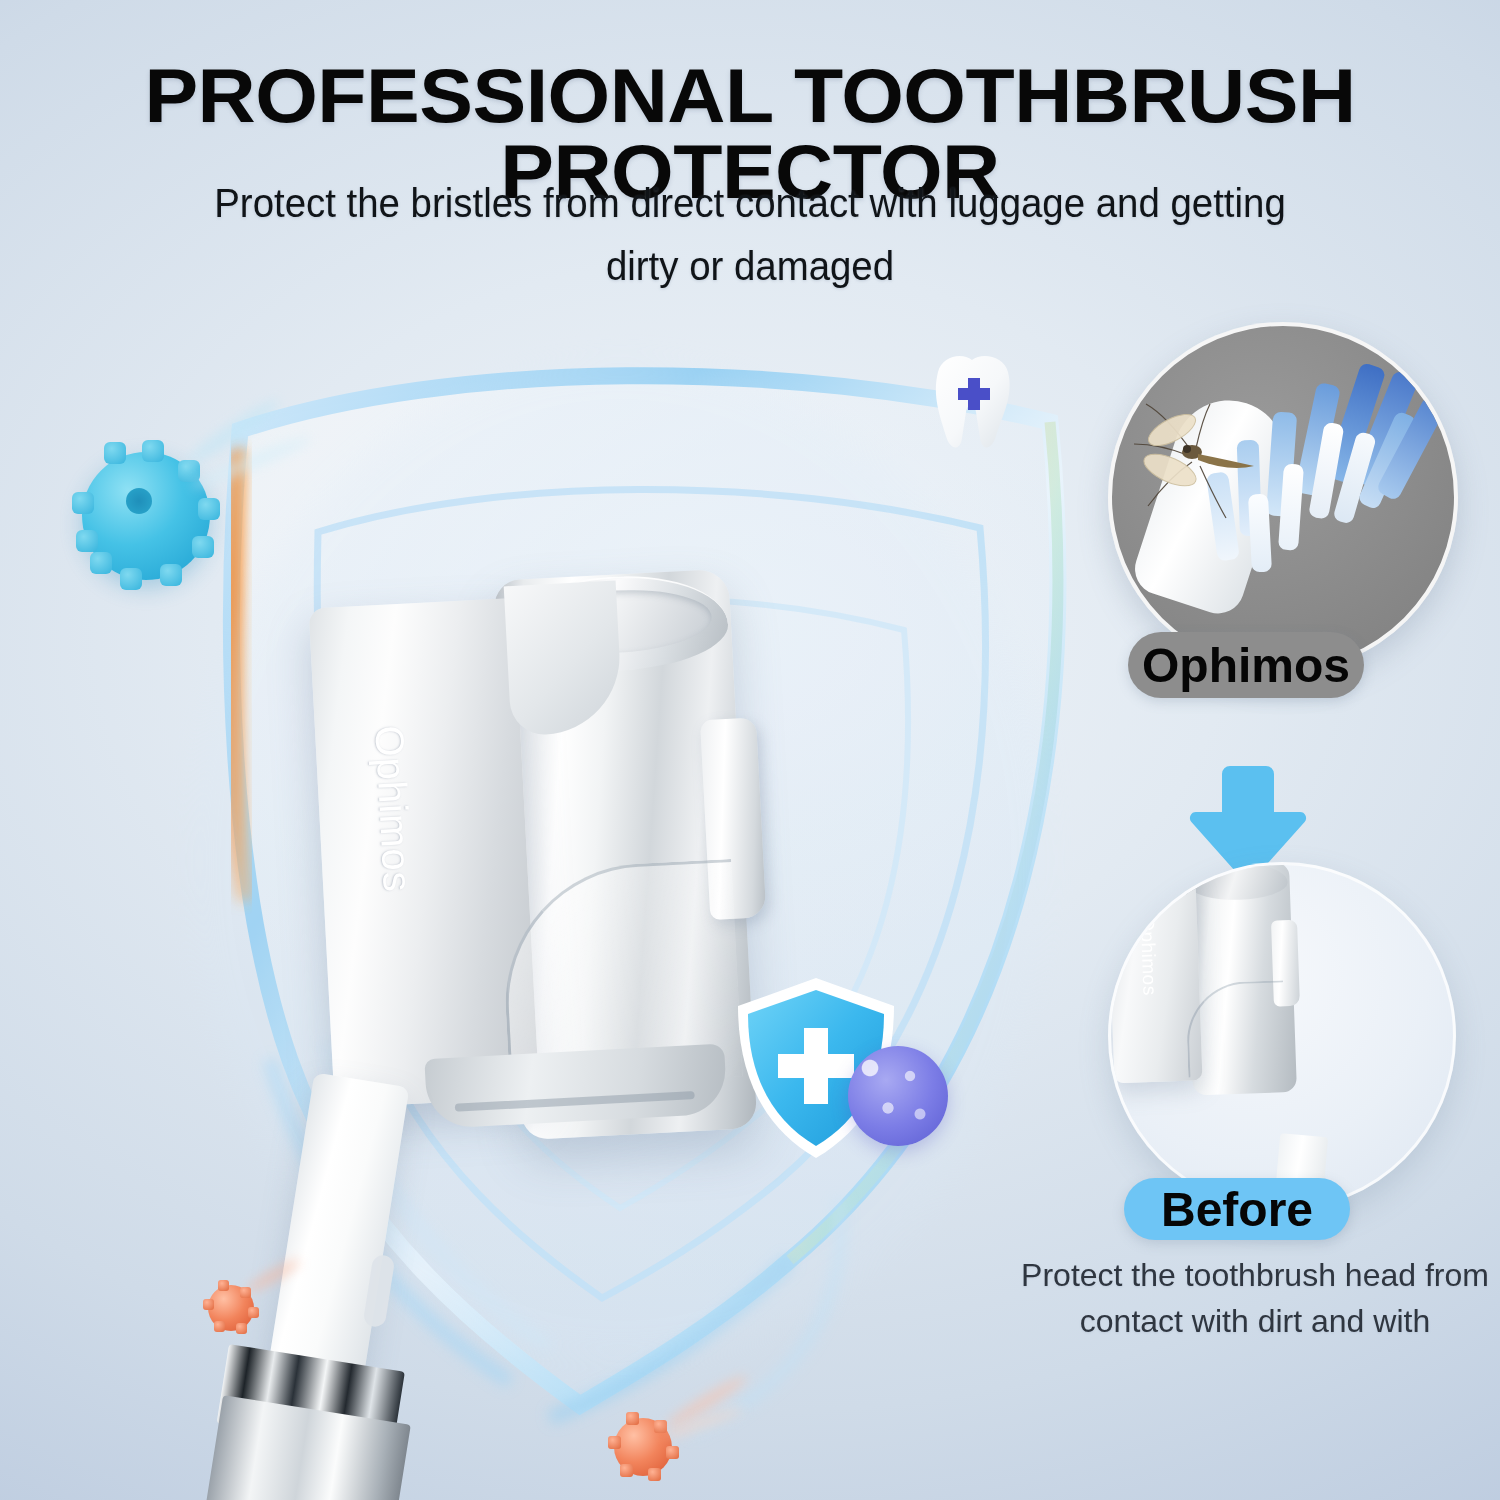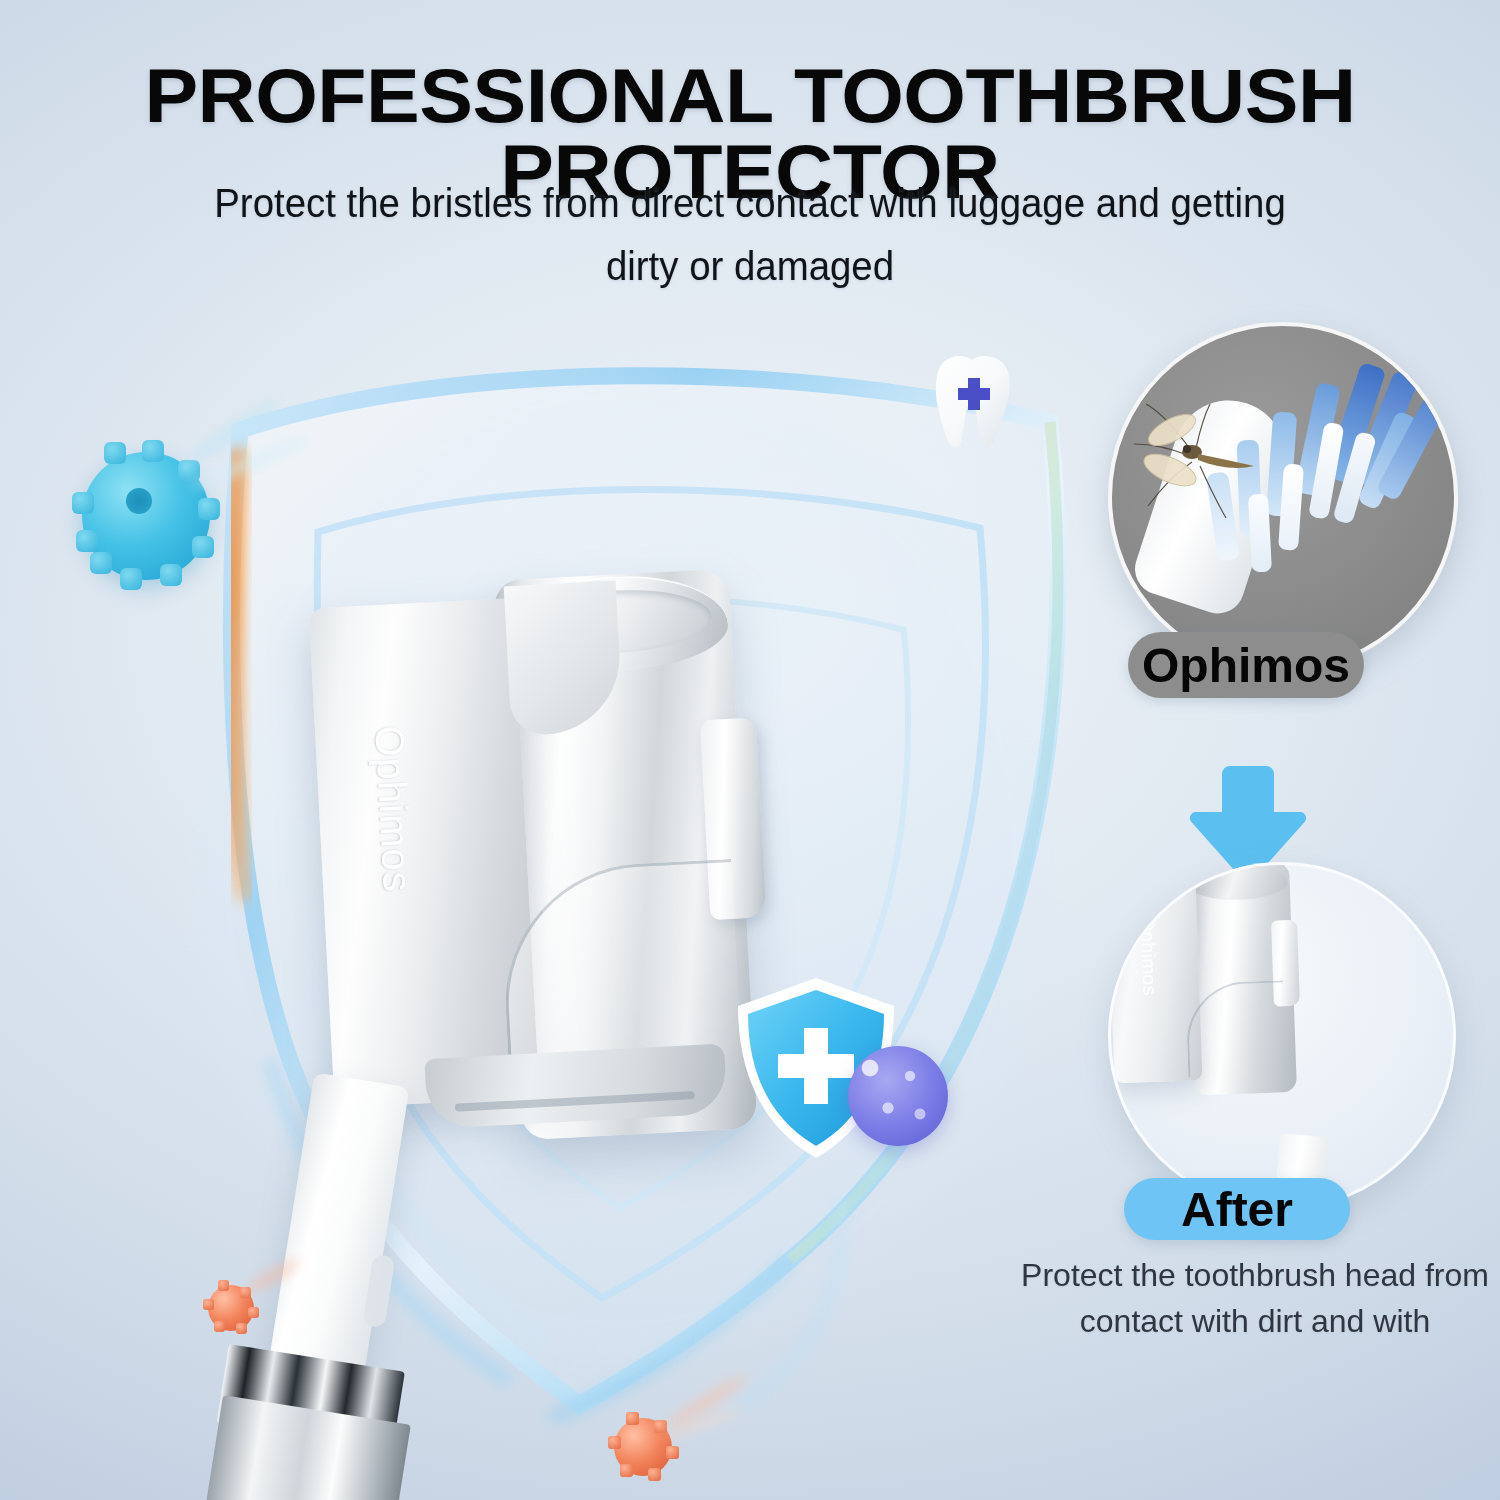--- a/index.html
+++ b/index.html
@@ -458,18 +458,18 @@
       <div class="scap-top"></div>
       <div class="scap-face"></div>
       <div class="scap-clip"></div>
       <div class="scap-sw"></div>
       <div class="scap-brand">Ophimos</div>
     </div>
     <div class="scap-stick abs" style="left:164px;top:270px;"></div>
   </div>
 
   <div class="abs pill pill-after">
-    <span>After</span>
+    <span>Before</span>
   </div>
 
   <div class="abs caption">Protect the toothbrush head from contact with dirt and with</div>
 
 </div>
 
 </body></html>

